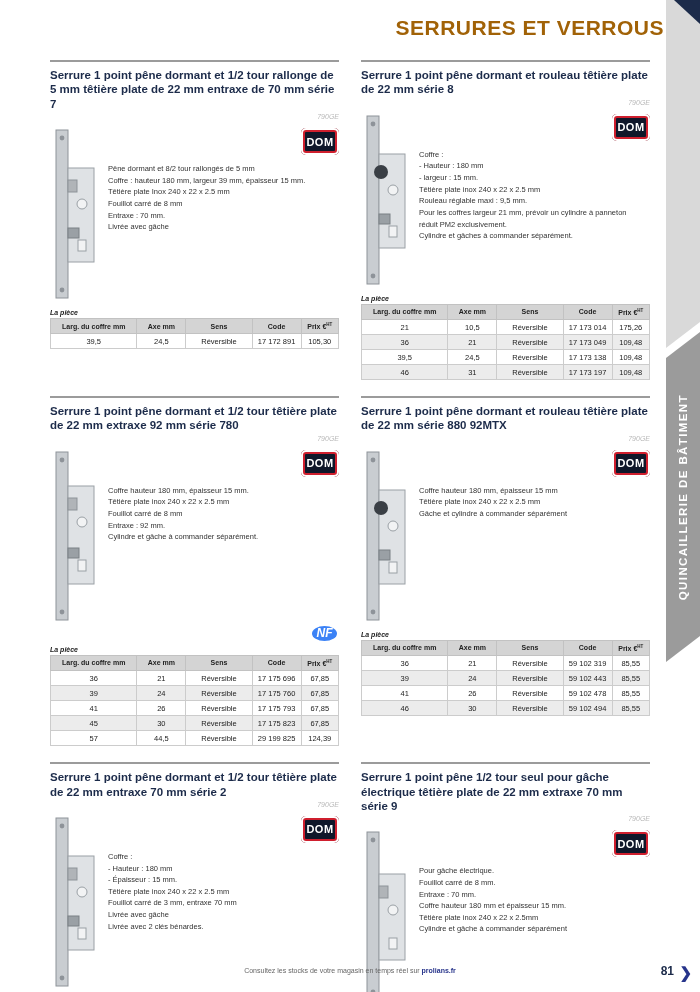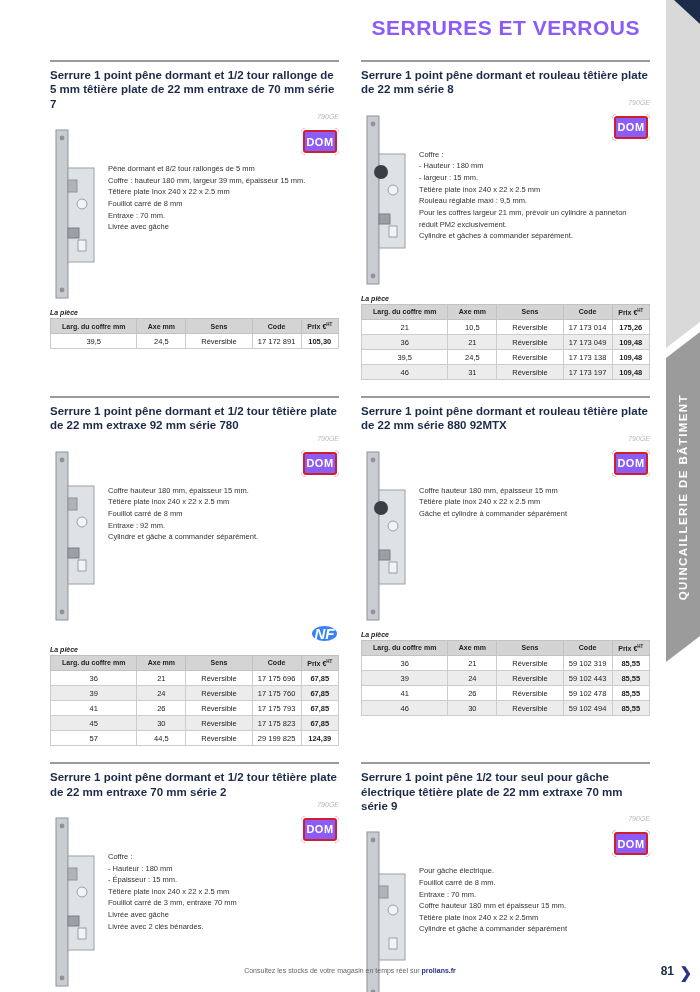--- a/index.html
+++ b/index.html
@@ -4,22 +4,22 @@
 <style>
   * { margin:0; padding:0; box-sizing:border-box; }
   html,body { background:#e8e8e8; }
   .page {
     position:relative; width:700px; height:992px; margin:0 auto;
     background:#ffffff; overflow:hidden;
     font-family:"Liberation Sans", sans-serif; color:#222;
   }
   
   .header-title {
-    position:absolute; top:16px; right:60px;
-    font-size:21px; font-weight:bold; letter-spacing:0.5px; color:#8b5cf6;
+    position:absolute; top:16px; right:36px;
+    font-size:21px; font-weight:bold; letter-spacing:0.5px; color:#a16207;
   }
   
   .corner-triangle {
     position:absolute; top:0; right:0; width:0; height:0;
     border-top:24px solid #1c2b4a; border-left:26px solid transparent; z-index:4;
   }
   .rail-light {
     position:absolute; top:0; right:0; width:34px; height:348px; background:#d9d9d9;
     clip-path:polygon(0 0, 100% 0, 100% calc(100% - 26px), 0 100%); z-index:2;
   }
@@ -39,41 +39,41 @@
   }
   .card { position:relative; }
   .rule { border-top:2.5px solid #9b9b9b; margin-bottom:6px; }
   .title { font-size:11.5px; line-height:1.25; font-weight:bold; color:#1c2b4a; }
   .ref { text-align:right; font-size:7px; font-style:italic; color:#b9b9b9; margin-top:2px; height:9px; }
   .body { display:flex; margin-top:6px; }
   .photo { width:50px; flex:0 0 50px; padding-left:4px; }
   .info { flex:1; display:flex; flex-direction:column; margin-left:8px; }
   .dom {
     align-self:flex-end; width:38px; height:27px; border-radius:5px;
-    background:#8b5cf6; box-shadow:inset 0 0 0 2px #ffffff, inset 0 0 0 4px #cf1f2e;
+    background:#0f172a; box-shadow:inset 0 0 0 2px #ffffff, inset 0 0 0 4px #cf1f2e;
     color:#ffffff; font-weight:bold; font-size:11px; letter-spacing:0.5px;
     display:flex; align-items:center; justify-content:center; margin-bottom:8px;
   }
   .desc { font-size:7.5px; line-height:1.55; color:#333; padding-right:4px; }
   .nfwrap { display:flex; justify-content:flex-end; margin:0 2px 2px 0; }
   .nf {
     width:25px; height:15px; border-radius:50%; background:#3b82f6;
-    color:#fff; font-weight:bold; font-style:italic; font-size:15px;
+    color:#fff; font-weight:bold; font-style:italic; font-size:12px;
     display:flex; align-items:center; justify-content:center;
   }
   .unit { font-size:7px; font-weight:bold; font-style:italic; margin:5px 0 2px; color:#222; }
   table { width:100%; border-collapse:collapse; font-size:7.5px;border-radius:16px; }
   th {
     background:#d4d4d4; font-size:7px; font-weight:bold; color:#222;
     padding:3px 2px; border:1px solid #c2c2c2; text-align:center;
   }
   th sup { font-size:4.5px; }
   td { padding:2.5px 3px; border:1px solid #cccccc; text-align:center; color:#222; }
   tbody tr:nth-child(even) { background:#ececec; }
-  td:last-child { font-weight:bold; }
+  td:last-child { font-weight:normal; }
   th:nth-child(1){width:30%;} th:nth-child(2){width:17%;} th:nth-child(3){width:23%;}
   th:nth-child(4){width:17%;} th:nth-child(5){width:13%;}
   
   .footer {
     position:absolute; left:50px; bottom:18px; width:600px; text-align:center;
     font-size:7px; color:#666;
   }
   .footer .link { color:#27348b; font-weight:bold; }
   .page-num {
     position:absolute; right:26px; bottom:14px; font-size:12px; font-weight:bold; color:#1c2b4a;padding-left:35px;

